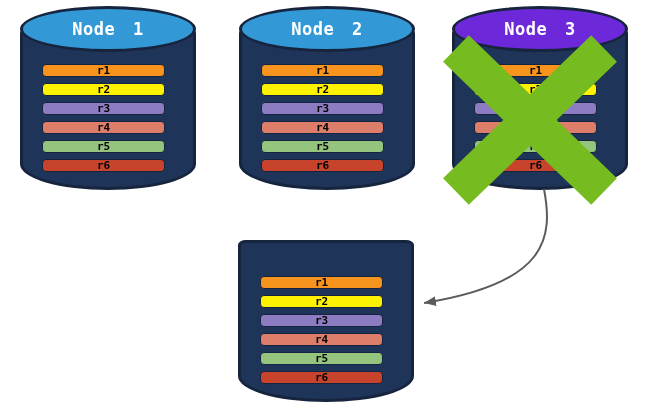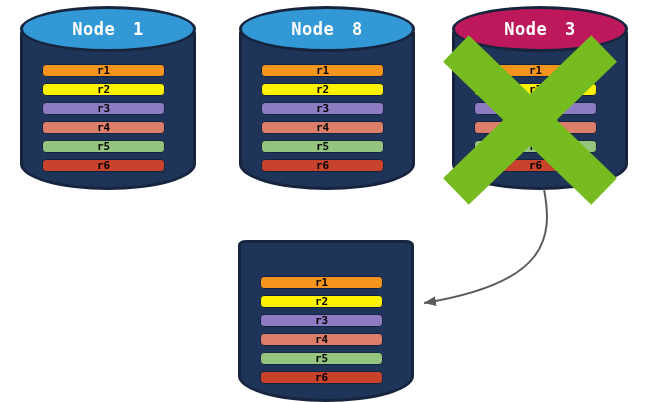--- a/index.html
+++ b/index.html
@@ -50,35 +50,35 @@
       <div class="row" style="background: rgb(141, 124, 194);">r3</div>
       <div class="row" style="background: rgb(221, 126, 107);">r4</div>
       <div class="row" style="background: rgb(148, 196, 125);">r5</div>
       <div class="row" style="background: rgb(200, 67, 44);">r6</div>
     </div>
   </div>
 
   <div class="node" style="left:239px;top:6px">
     <div class="cyl-body" style="background: rgb(30, 52, 89); border-color: rgb(22, 36, 62);"></div>
     <div class="cyl-top" style="background: rgb(51, 153, 214); border-color: rgb(22, 36, 62);">
-      <span class="node-title" style="color: rgb(255, 255, 255);">Node 8</span>
+      <span class="node-title" style="color: rgb(255, 255, 255);">Node 2</span>
     </div>
     <div class="rows">
       <div class="row" style="background: rgb(247, 148, 30);">r1</div>
       <div class="row" style="background: rgb(255, 242, 0);">r2</div>
       <div class="row" style="background: rgb(141, 124, 194);">r3</div>
       <div class="row" style="background: rgb(221, 126, 107);">r4</div>
       <div class="row" style="background: rgb(148, 196, 125);">r5</div>
       <div class="row" style="background: rgb(200, 67, 44);">r6</div>
     </div>
   </div>
 
   <div class="node" style="left:452px;top:6px">
     <div class="cyl-body" style="background: rgb(30, 52, 89); border-color: rgb(22, 36, 62);"></div>
-    <div class="cyl-top" style="background: #be185d; border-color: rgb(22, 36, 62);">
+    <div class="cyl-top" style="background: #6d28d9; border-color: rgb(22, 36, 62);">
       <span class="node-title" style="color: rgb(255, 255, 255);">Node 3</span>
     </div>
     <div class="rows">
       <div class="row" style="background: rgb(247, 148, 30);">r1</div>
       <div class="row" style="background: rgb(255, 242, 0);">r2</div>
       <div class="row" style="background: rgb(141, 124, 194);">r3</div>
       <div class="row" style="background: rgb(221, 126, 107);">r4</div>
       <div class="row" style="background: rgb(148, 196, 125);">r5</div>
       <div class="row" style="background: rgb(200, 67, 44);">r6</div>
     </div>

